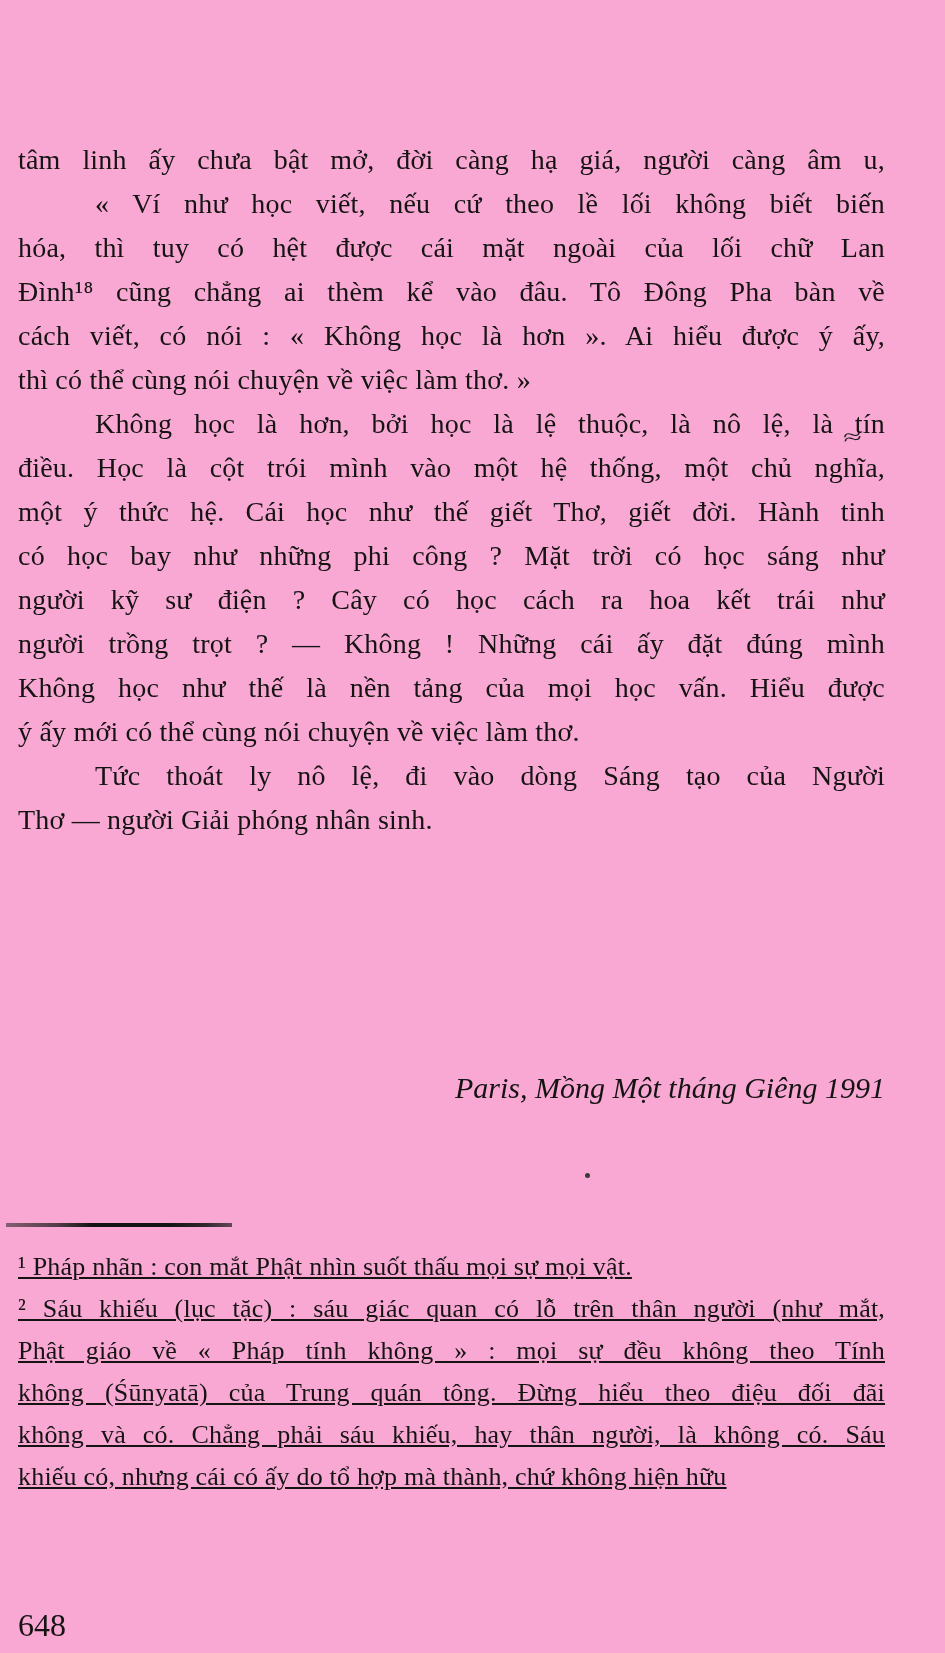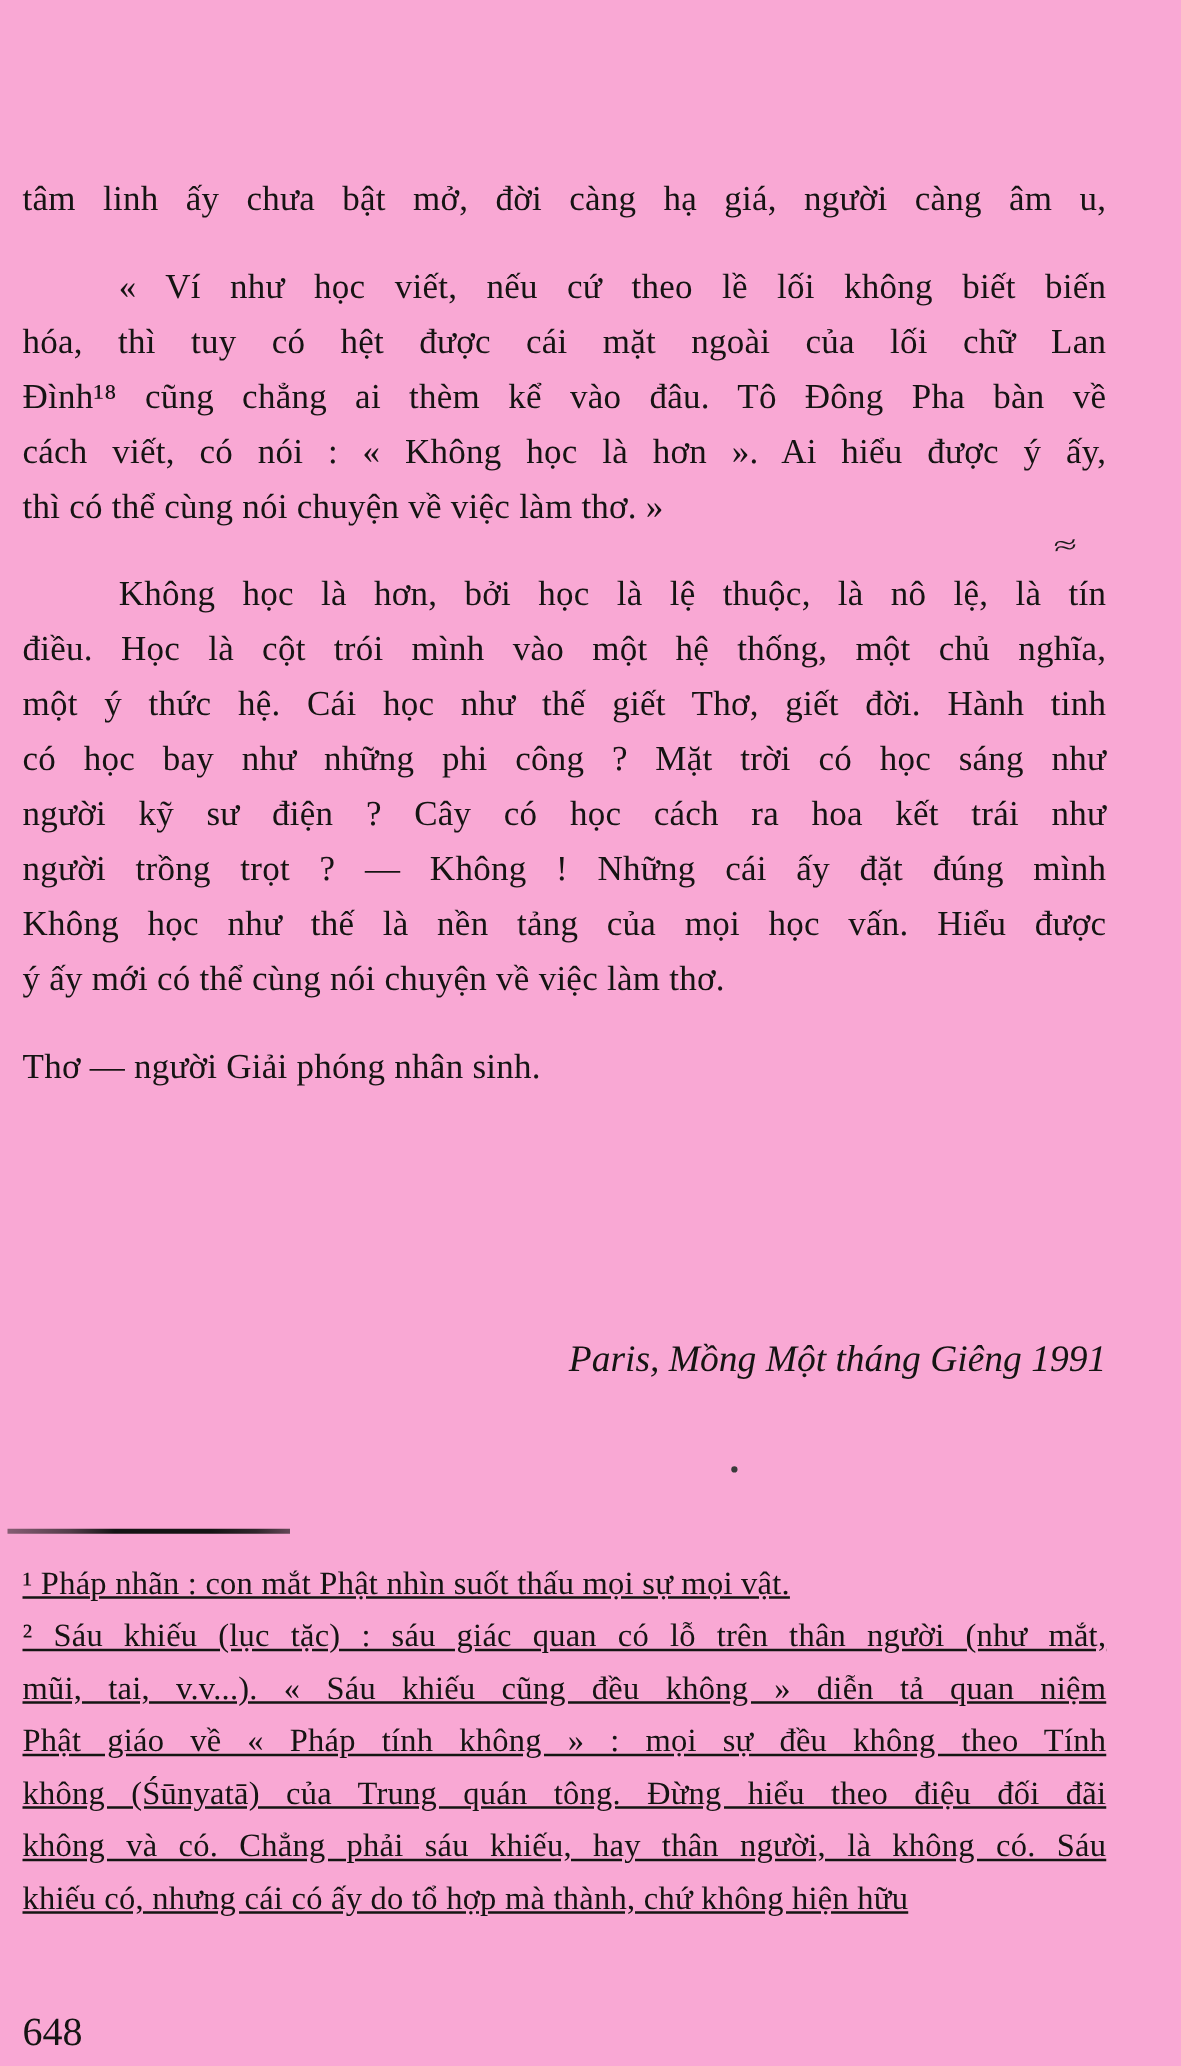--- a/index.html
+++ b/index.html
@@ -18,21 +18,21 @@
     overflow: hidden;
   }
   
   .body-text {
     position: absolute;
     left: 18px;
     top: 138px;
     width: 867px;
   }
   .paragraph { margin: 0 0 0 0; }
-  .paragraph + .paragraph { margin-top: 26px; }
+  .paragraph + .paragraph { }
   .bline {
     font-size: 28px;
     line-height: 44px;
     white-space: nowrap;
     text-align: justify;
     text-align-last: justify;
     letter-spacing: 0.2px;
   }
   .bline.last {
     text-align-last: left;
@@ -133,20 +133,21 @@
       <div class="bline">điều. Học là cột trói mình vào một hệ thống, một chủ nghĩa,</div>
       <div class="bline">một ý thức hệ. Cái học như thế giết Thơ, giết đời. Hành tinh</div>
       <div class="bline">có học bay như những phi công ? Mặt trời có học sáng như</div>
       <div class="bline">người kỹ sư điện ? Cây có học cách ra hoa kết trái như</div>
       <div class="bline">người trồng trọt ? — Không ! Những cái ấy đặt đúng mình</div>
       <div class="bline">Không học như thế là nền tảng của mọi học vấn. Hiểu được</div>
       <div class="bline last">ý ấy mới có thể cùng nói chuyện về việc làm thơ.</div>
     </div>
 
     <div class="paragraph">
+      <div class="bline indent">Tức thoát ly nô lệ, đi vào dòng Sáng tạo của Người</div>
       <div class="bline last">Thơ — người Giải phóng nhân sinh.</div>
     </div>
 
   </div>
 
   <span class="stray-mark">≈</span>
 
   <div class="dateline">Paris, Mồng Một tháng Giêng 1991</div>
 
   <span class="ink-dot"></span>
@@ -154,21 +155,20 @@
   <div class="footnote-rule"></div>
 
   <div class="footnotes">
 
     <div class="footnote">
       <div class="fline last">¹ Pháp nhãn : con mắt Phật nhìn suốt thấu mọi sự mọi vật.</div>
     </div>
 
     <div class="footnote">
       <div class="fline">² Sáu khiếu (lục tặc) : sáu giác quan có lỗ trên thân người (như mắt,</div>
-      <div class="fline">mũi, tai, v.v...). « Sáu khiếu cũng đều không » diễn tả quan niệm</div>
       <div class="fline">Phật giáo về « Pháp tính không » : mọi sự đều không theo Tính</div>
       <div class="fline">không (Śūnyatā) của Trung quán tông. Đừng hiểu theo điệu đối đãi</div>
       <div class="fline">không và có. Chẳng phải sáu khiếu, hay thân người, là không có. Sáu</div>
       <div class="fline last">khiếu có, nhưng cái có ấy do tổ hợp mà thành, chứ không hiện hữu</div>
     </div>
 
   </div>
 
   <div class="page-number">648</div>
 

